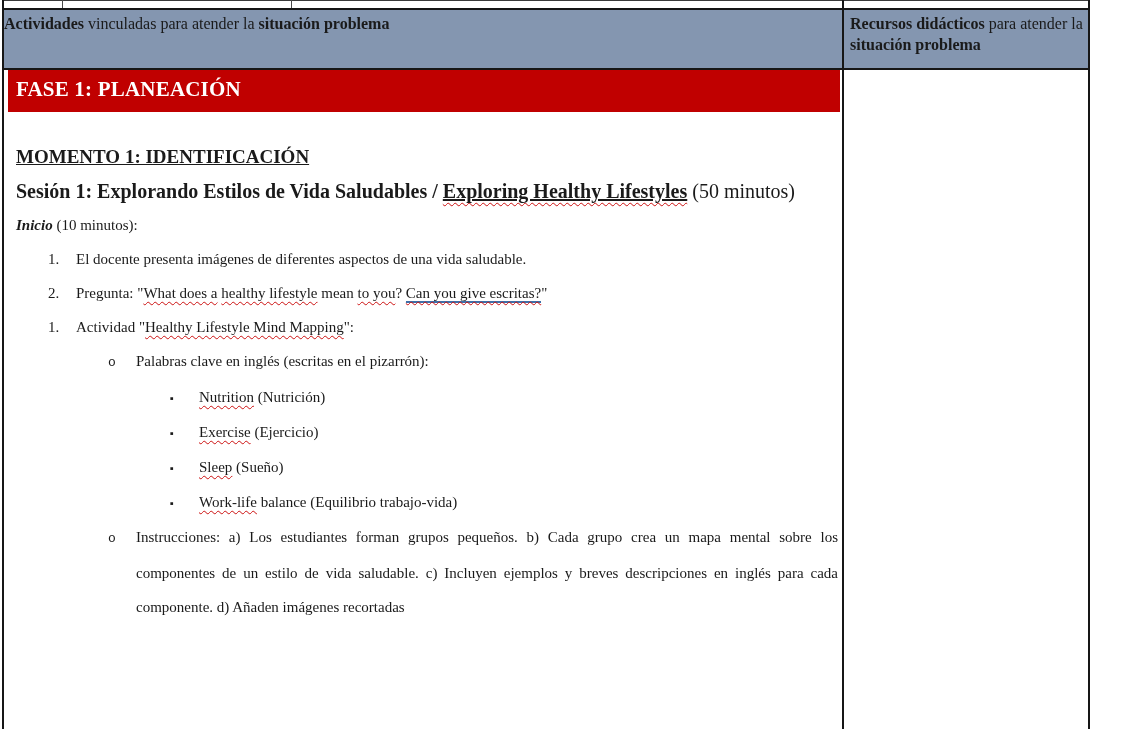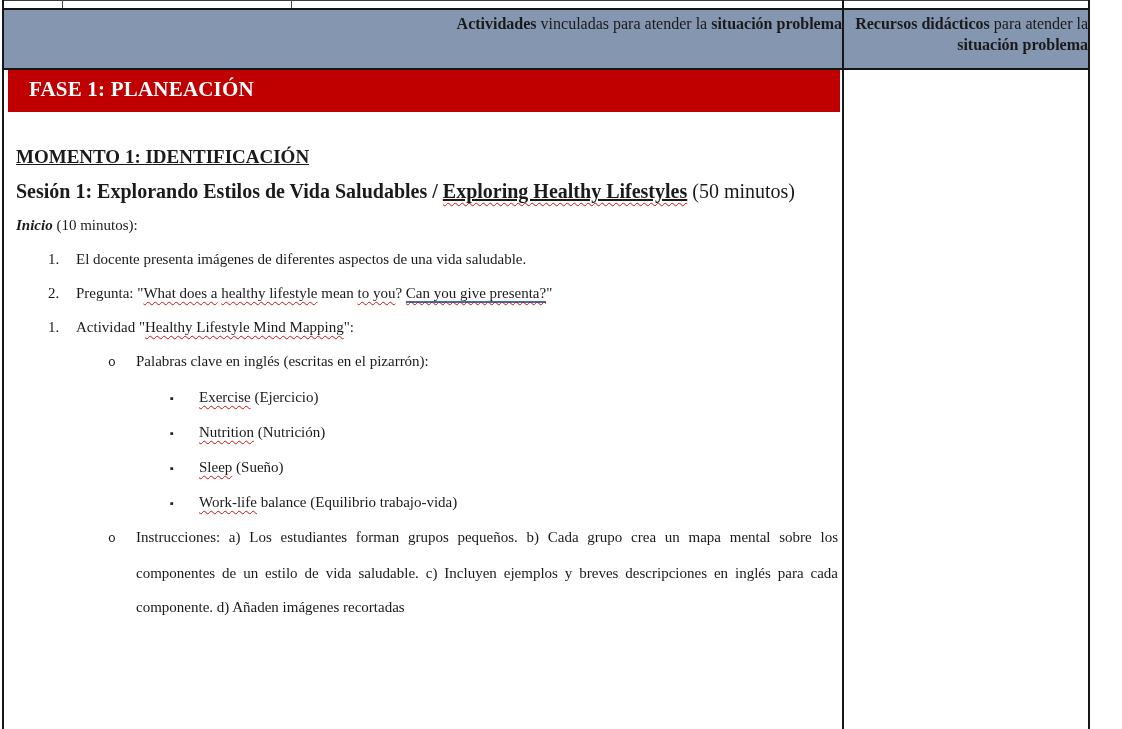--- a/index.html
+++ b/index.html
@@ -13,31 +13,31 @@
   .vl-divider{left:842px;}
   .vl-right{left:1088px;}
   .hl-top{position:absolute;left:2px;top:0;width:1088px;height:1px;background:#3a3a3a;}
   .rem{position:absolute;top:0;height:9px;width:1px;background:#4a4a4a;}
   .rem-a{left:62px;}
   .rem-b{left:291px;}
   
   .hcell{
     position:absolute;top:8px;height:62px;box-sizing:border-box;
     background:#8496B0;border:2px solid #161616;
-    text-align:right;font-size:16px;line-height:21px;padding-top:3px;
+    text-align:left;font-size:16px;line-height:21px;padding-top:3px;
   }
   .hcell-left{left:2px;width:842px;}
   .hcell-right{left:842px;width:248px;padding-left:6px;}
   .b{font-weight:bold;}
   .bi{font-weight:bold;font-style:italic;}
   
   .banner{
     position:absolute;left:8px;top:70px;width:832px;height:42px;
     background:#C00000;color:#ffffff;font-weight:bold;font-size:21px;
-    padding:7px 0 0 21px;box-sizing:border-box;letter-spacing:0.2px;
+    padding:7px 0 0 8px;box-sizing:border-box;letter-spacing:0.2px;
   }
   
   .content{
     position:absolute;left:16px;top:140px;width:822px;
     font-size:15px;line-height:34px;
   }
   .p{margin:0;}
   .heading{font-size:19px;font-weight:bold;}
   .u{text-decoration:underline;text-decoration-color:#1a1a1a;}
   .sesion{font-size:20px;}
@@ -88,31 +88,31 @@
   <div class="content">
 
     <p class="p heading"><span class="u">MOMENTO 1: IDENTIFICACIÓN</span></p>
 
     <p class="p sesion"><span class="b">Sesión 1: Explorando Estilos de Vida Saludables / </span><span class="b u"><span class="sp">Exploring Healthy Lifestyles</span></span><span> (50 minutos)</span></p>
 
     <p class="p"><span class="bi">Inicio</span><span> (10 minutos):</span></p>
 
     <p class="p li1"><span class="mk">1.</span><span>El docente presenta imágenes de diferentes aspectos de una vida saludable.</span></p>
 
-    <p class="p li1"><span class="mk">2.</span><span><span>Pregunta: "</span><span class="sp">What does a</span><span> </span><span class="sp">healthy lifestyle</span><span> mean </span><span class="sp">to you</span><span>? </span><span class="gr"><span class="sp">Can you give presenta?</span></span><span>"</span></span></p>
+    <p class="p li1"><span class="mk">2.</span><span><span>Pregunta: "</span><span class="sp">What does a</span><span> </span><span class="sp">healthy lifestyle</span><span> mean </span><span class="sp">to you</span><span>? </span><span class="gr"><span class="sp">Can you give escritas?</span></span><span>"</span></span></p>
 
 
     <p class="p li1"><span class="mk">1.</span><span><span>Actividad "</span><span class="sp">Healthy Lifestyle Mind Mapping</span><span>":</span></span></p>
 
 
     <p class="p li2"><span class="mk bullet-o">o</span><span>Palabras clave en inglés (escritas en el pizarrón):</span></p>
 
+    <p class="p li3"><span class="mk bullet-sq">▪</span><span><span></span><span class="sp">Nutrition</span><span> (Nutrición)</span></span></p>
+
     <p class="p li3"><span class="mk bullet-sq">▪</span><span><span></span><span class="sp">Exercise</span><span> (Ejercicio)</span></span></p>
-
-    <p class="p li3"><span class="mk bullet-sq">▪</span><span><span></span><span class="sp">Nutrition</span><span> (Nutrición)</span></span></p>
 
 
     <p class="p li3"><span class="mk bullet-sq">▪</span><span><span></span><span class="sp">Sleep</span><span> (Sueño)</span></span></p>
 
     <p class="p li3"><span class="mk bullet-sq">▪</span><span><span></span><span class="sp">Work-life</span><span> balance (Equilibrio trabajo-vida)</span></span></p>
 
     <p class="p li2 just"><span class="mk bullet-o">o</span><span>Instrucciones: a) Los estudiantes forman grupos pequeños. b) Cada grupo crea un mapa mental sobre los componentes de un estilo de vida saludable. c) Incluyen ejemplos y breves descripciones en inglés para cada componente. d) Añaden imágenes recortadas</span></p>
 
   </div>
 </div>

